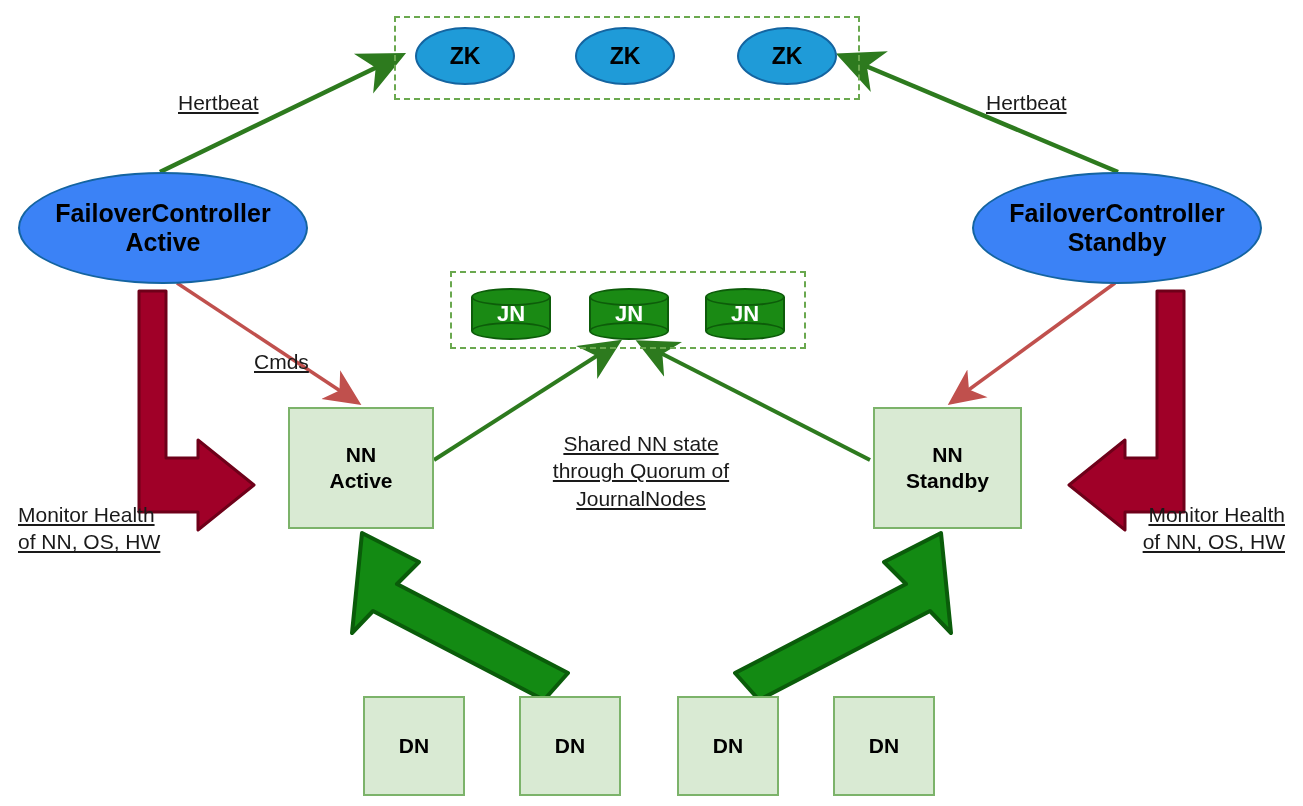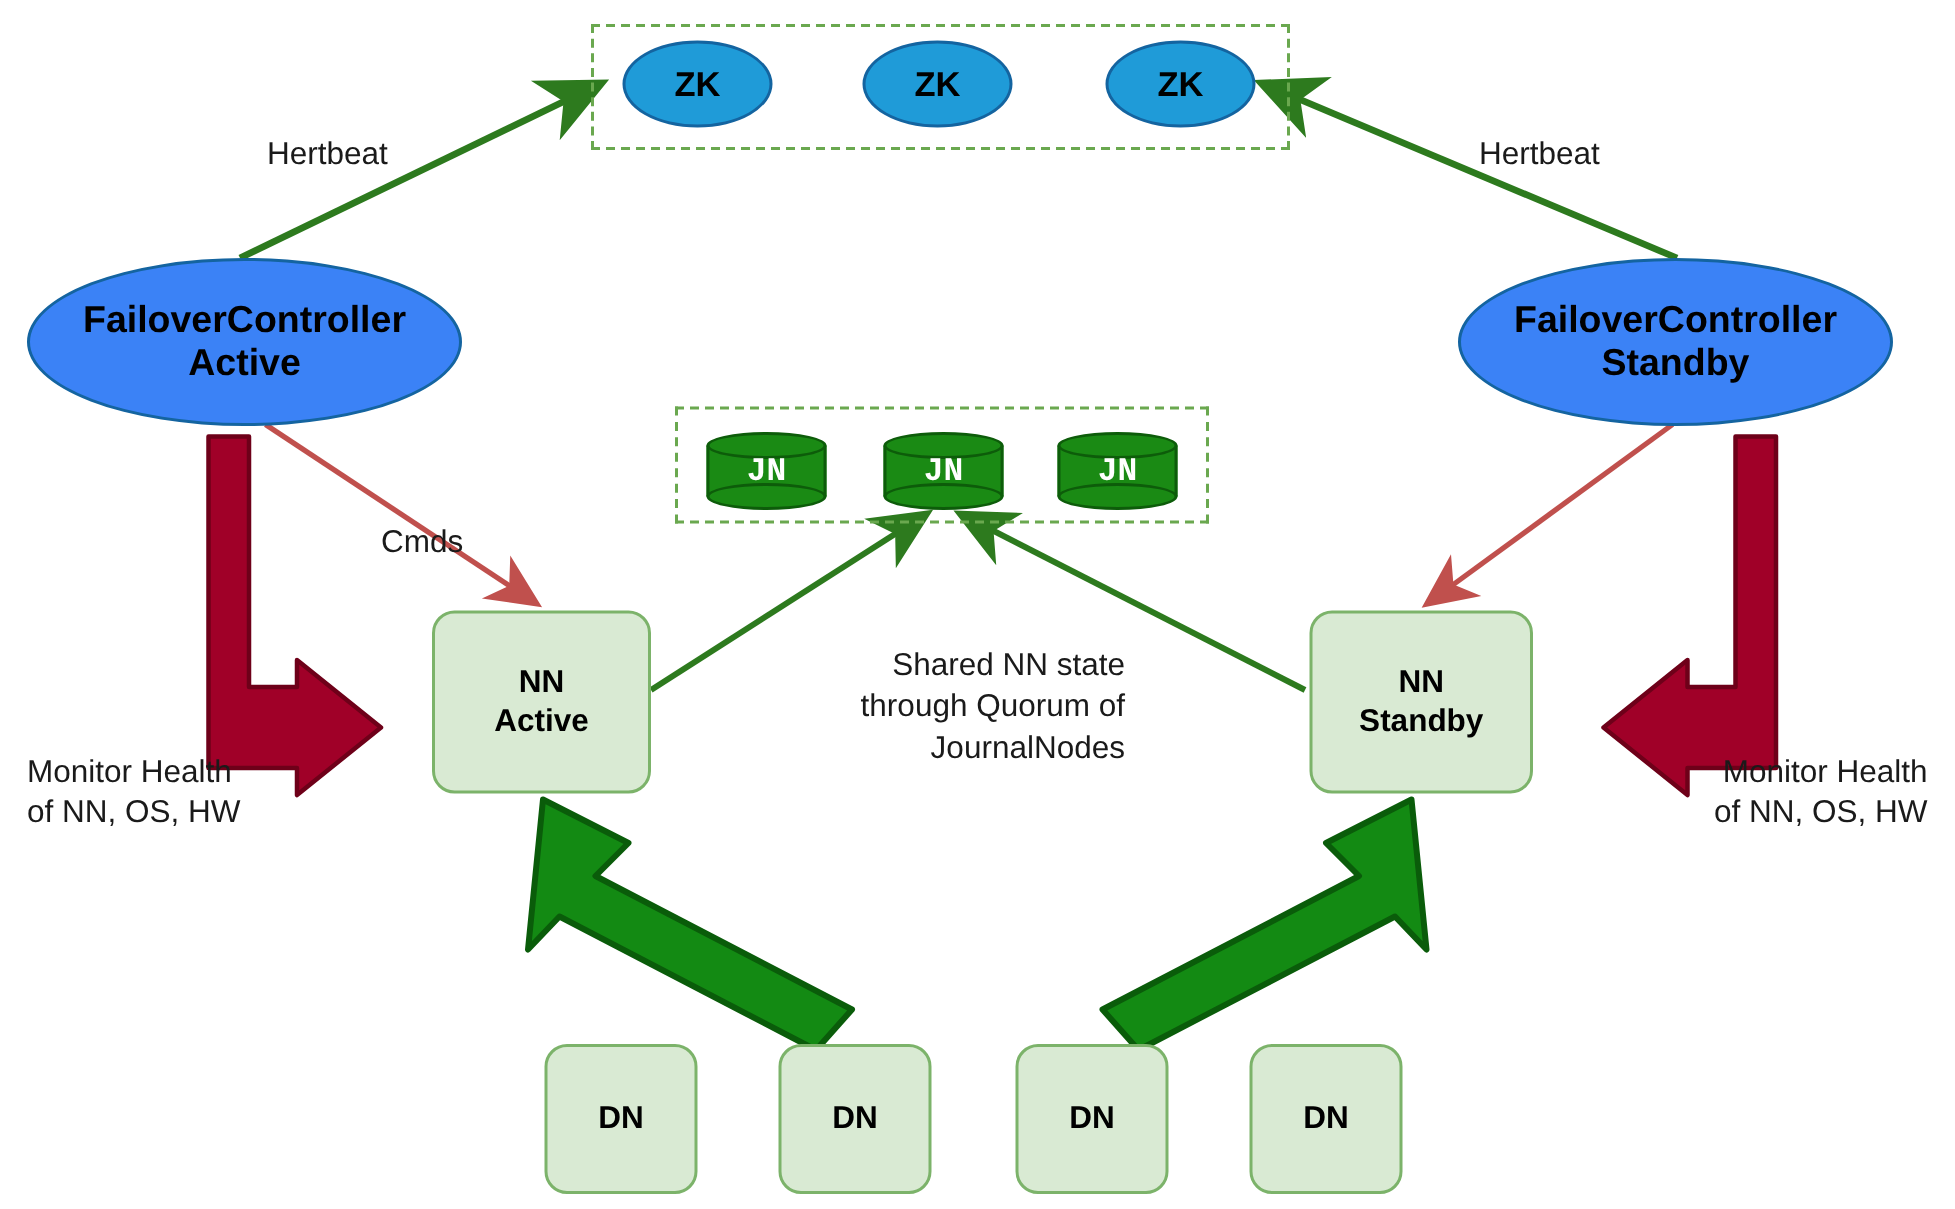--- a/index.html
+++ b/index.html
@@ -23,21 +23,20 @@
     width: 1303px;
     height: 806px;
   }
   .node {
     position: absolute;
     box-sizing: border-box;
     display: flex;
     align-items: center;
     justify-content: center;
     text-align: center;
-    border-radius: 15px;
   }
   
   .zk {
     background: #1f9bd8;
     border: 2px solid #1464a0;
     border-radius: 50%;
     color: #000000;
     font-weight: bold;
     font-size: 23px;
     z-index: 5;
@@ -68,21 +67,20 @@
     position: absolute;
     box-sizing: border-box;
     border: 2.5px dashed #6aa84f;
     background: transparent;
     z-index: 1;
   }
   
   .jn {
     position: absolute;
     z-index: 5;
-    font-family: Liberation Mono, monospace;
   }
   .jn .cyl-body {
     position: absolute;
     left: 0;
     top: 9px;
     width: 100%;
     height: calc(100% - 18px);
     background: #1a8a14;
     border-left: 2px solid #0d5c0a;
     border-right: 2px solid #0d5c0a;
@@ -123,22 +121,23 @@
     z-index: 2;
   }
   
   .annot {
     position: absolute;
     color: #1a1a1a;
     font-size: 21px;
     line-height: 1.3;
     white-space: pre;
     z-index: 6;
-  }
-  .annot.center { text-align: right; }
+    text-decoration: underline;
+  }
+  .annot.center { text-align: center; }
   .annot.right { text-align: right; }
   .watermark {
     position: absolute;
     color: #d5d5d5;
     font-size: 17px;
     white-space: nowrap;
     z-index: 7;
   }
 </style>
 </head>

